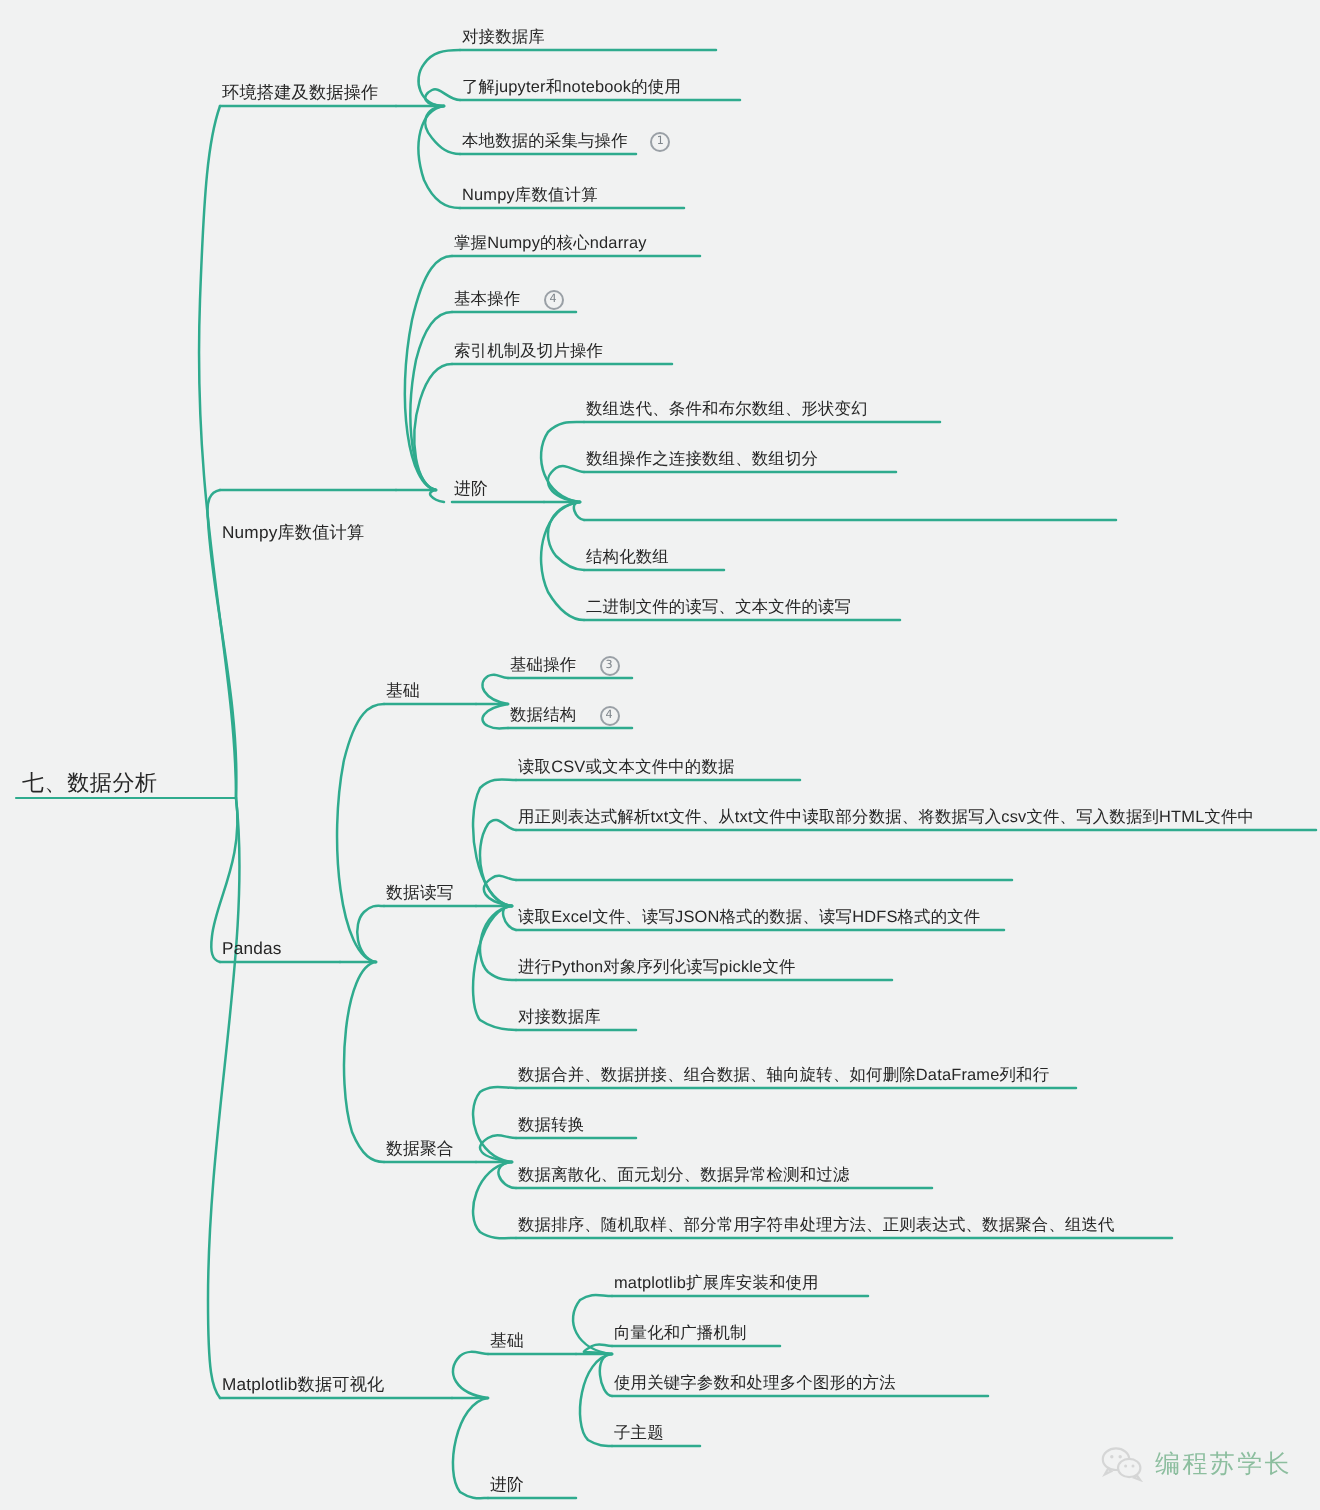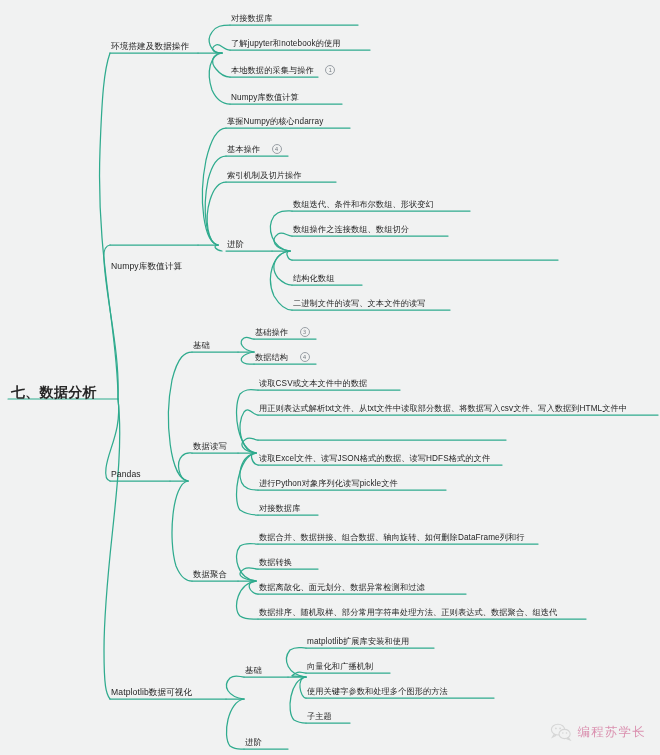--- a/index.html
+++ b/index.html
@@ -22,22 +22,22 @@
     position:absolute;
     white-space:nowrap;
     color:#262626;
     font-size:8.2px;
     line-height:11px;
     letter-spacing:.1px;
     transform:translateY(-100%);
     padding:0 1px 1px 1px;
   }
   .node.root{
-    font-size:14px;
-    font-weight:bold;
+    font-size:11px;
+    font-weight:normal;
     letter-spacing:.3px;
   }
   .node.lvl1{ font-size:8.6px; }
   .node.lvl2{ font-size:8.4px; }
   .node.leaf{ font-size:8.2px; }
   .badge{
     display:inline-block;
     width:8px;height:8px;
     border:1px solid #9aa0a6;
     border-radius:50%;
@@ -50,21 +50,21 @@
     font-family:"DejaVu Sans",sans-serif;
   }
   #watermark{
     position:absolute;
     right:14px;bottom:14px;
     display:flex;align-items:center;gap:6px;
     opacity:.45;
   }
   #watermark .wm-text{
     font-size:12.5px;
-    color:#be185d;
+    color:#15803d;
     letter-spacing:1.2px;
     font-family:"DejaVu Sans",sans-serif;
   }
   .wm-icon{display:block;}
 </style>
 </head>
 <body>
 
 <div id="canvas">
 

